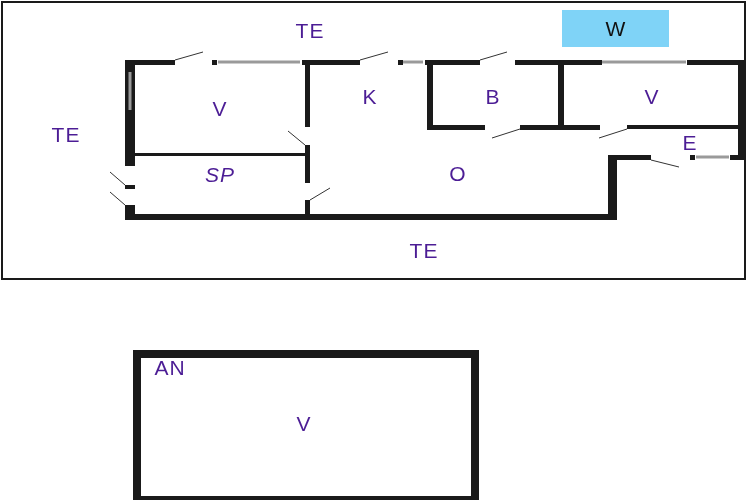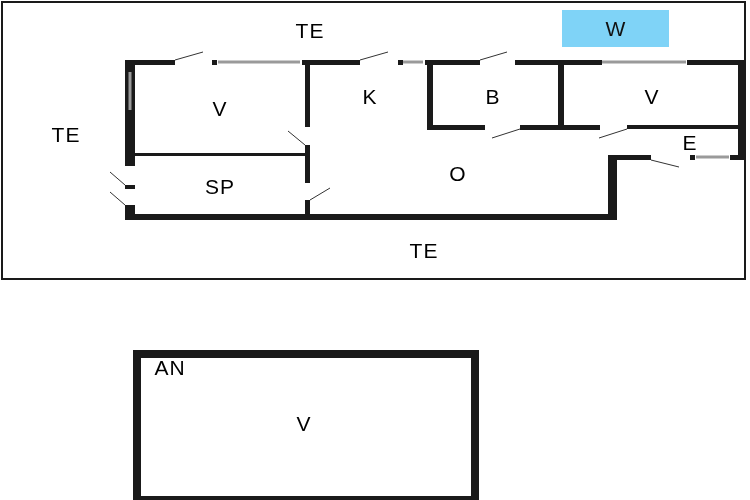--- a/index.html
+++ b/index.html
@@ -1,18 +1,18 @@
 <!DOCTYPE html>
 <html><head>
 <meta charset="utf-8">
 <style>
   html, body { margin: 0; padding: 0; background: #ffffff; }
   body { width: 750px; height: 500px; position: relative; overflow: hidden; font-family: "Liberation Sans", "DejaVu Sans", sans-serif; }
   svg { position: absolute; left: 0; top: 0; }
-  .lbl { position: absolute; font-size: 21px; color: #000000; letter-spacing: 1px; transform: translate(-50%, -50%); white-space: nowrap; line-height: 1; }
+  .lbl { position: absolute; font-size: 21px; color: #4c1d95; letter-spacing: 1px; transform: translate(-50%, -50%); white-space: nowrap; line-height: 1; }
   .w-badge { position: absolute; left: 562px; top: 10px; width: 107px; height: 37px; background: #7fd3f7; display: flex; align-items: center; justify-content: center; font-size: 21px; color: #111; }
 </style>
 </head>
 <body>
 
 <svg width="750" height="500" viewBox="0 0 750 500">
 
   <rect x="2" y="2" width="743" height="277" fill="none" stroke="#1a1a1a" stroke-width="2"></rect>
 
   <g fill="#1a1a1a">
@@ -76,20 +76,20 @@
 </svg>
 
 <div class="w-badge">
     <span>W</span>
   </div>
 
 <span class="lbl" style="left:310px;top:30px;">TE</span>
 <span class="lbl" style="left:66px;top:134px;">TE</span>
 <span class="lbl" style="left:424px;top:250px;">TE</span>
 <span class="lbl" style="left:220px;top:108px;">V</span>
-<span class="lbl" style="left:220px;top:186px;">SP</span>
+<span class="lbl" style="left:220px;top:174px;font-style:italic;">SP</span>
 <span class="lbl" style="left:370px;top:96px;">K</span>
 <span class="lbl" style="left:493px;top:96px;">B</span>
 <span class="lbl" style="left:652px;top:96px;">V</span>
 <span class="lbl" style="left:690px;top:142px;">E</span>
 <span class="lbl" style="left:458px;top:173px;">O</span>
 <span class="lbl" style="left:170px;top:340px;margin-top:27px;">AN</span>
 <span class="lbl" style="left:304px;top:423px;">V</span>
 
 </body></html>

